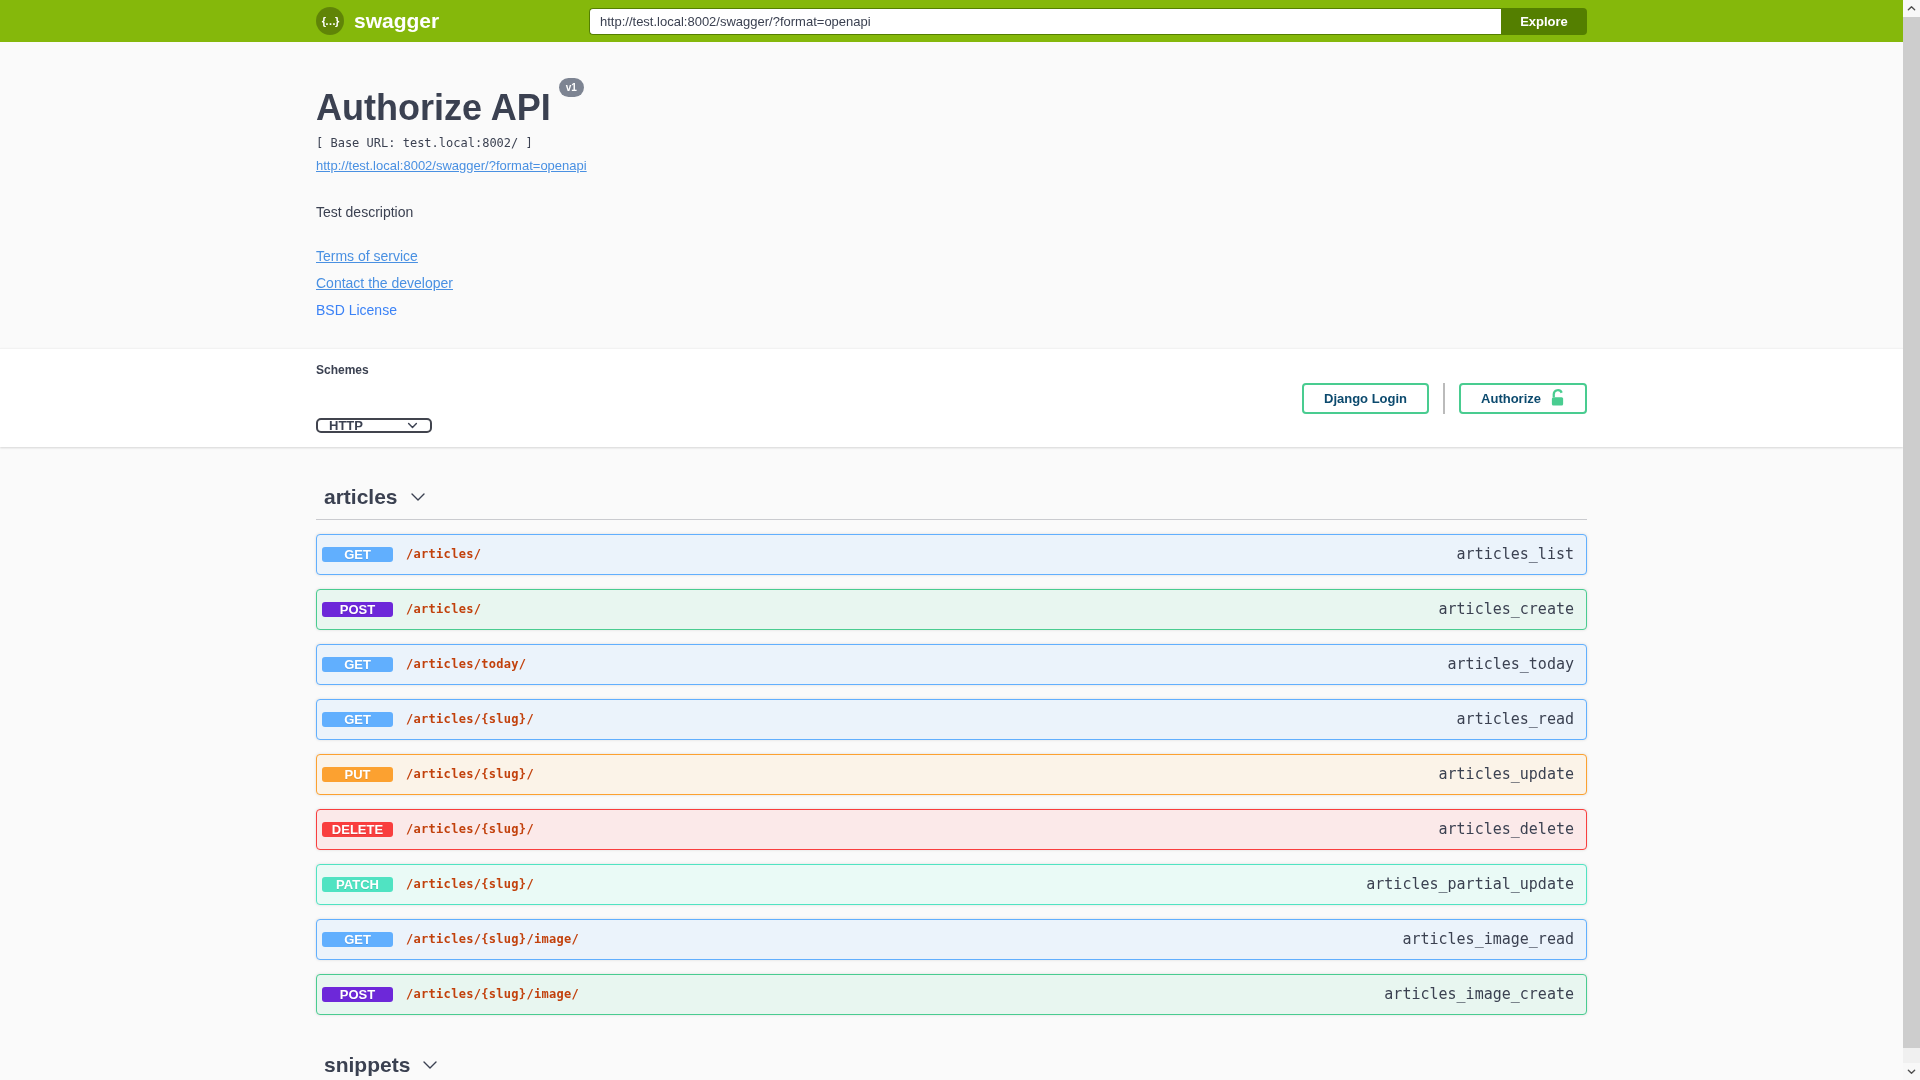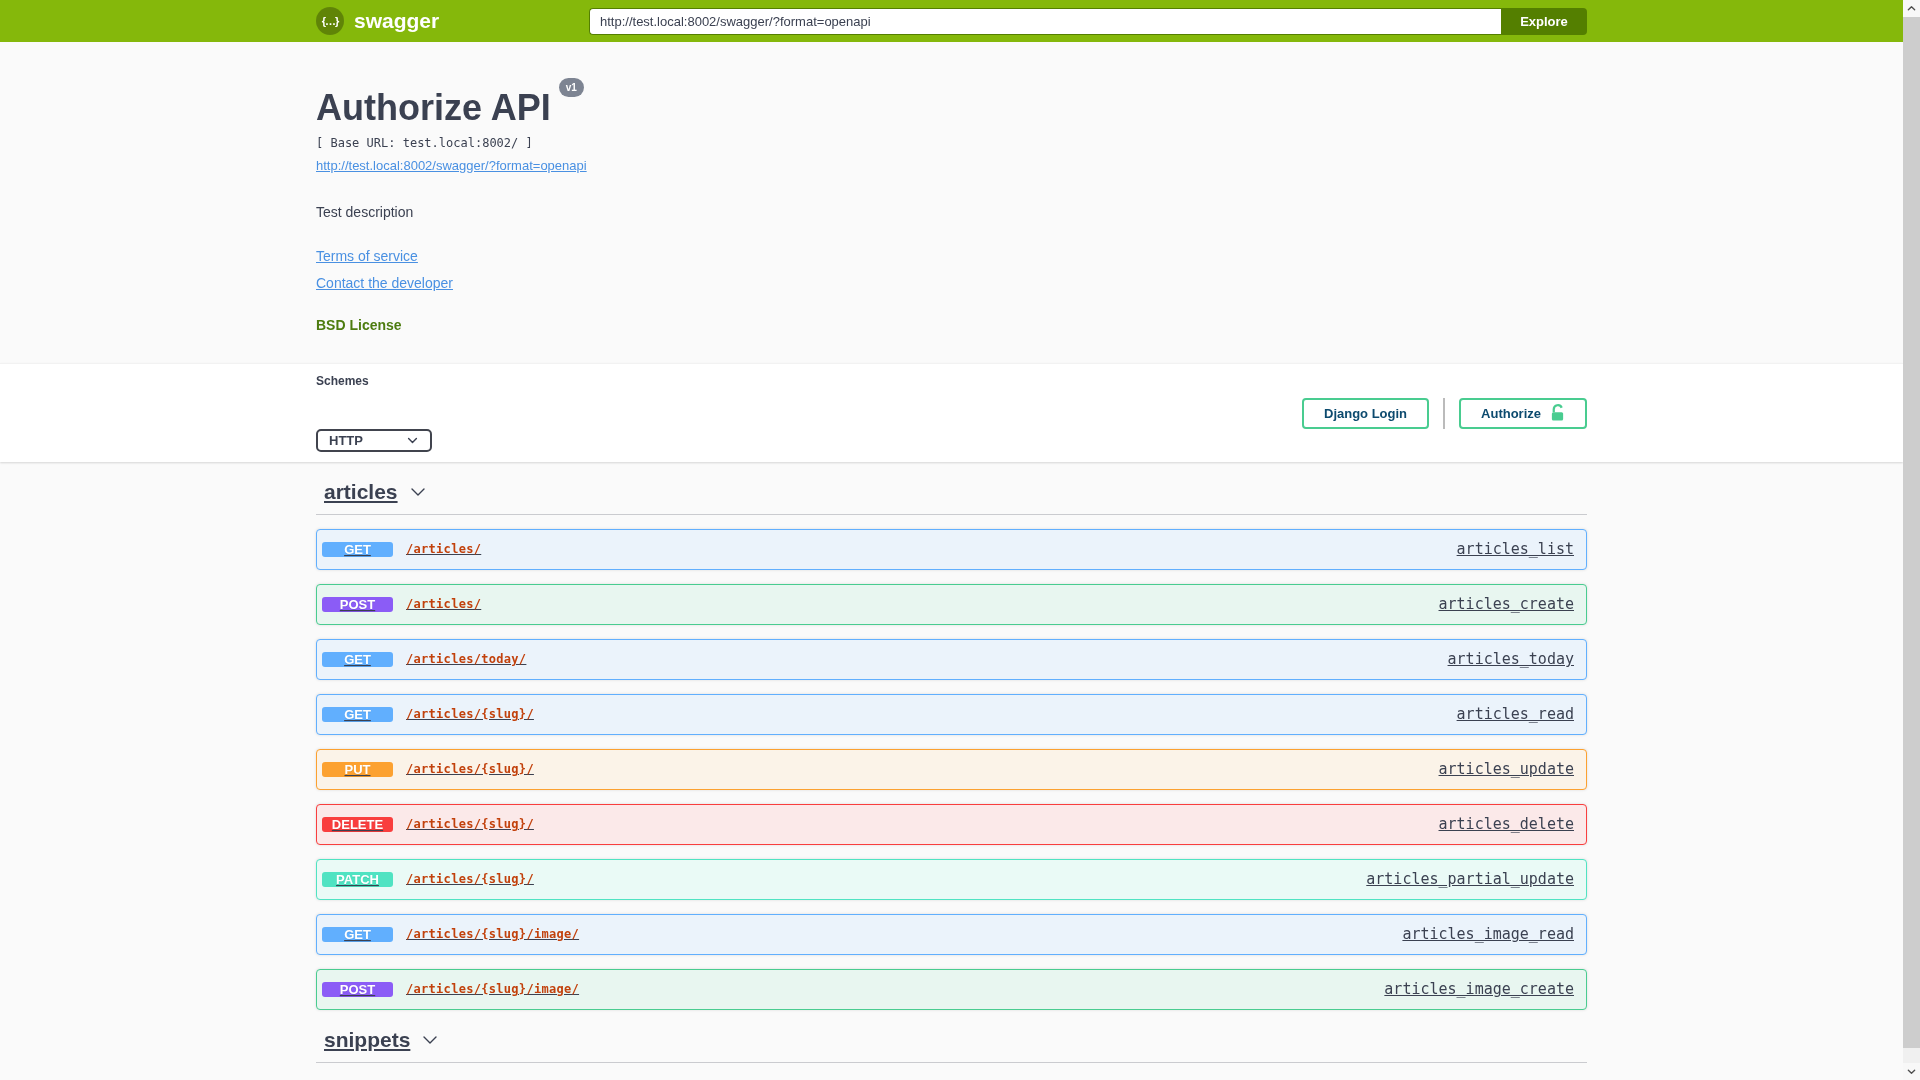--- a/index.html
+++ b/index.html
@@ -60,52 +60,52 @@
     display: inline-block; margin-top: 8px; font-size: 13px;
     color: #4990e2; text-decoration: underline; cursor: pointer;
   }
   .api-description { margin-top: 30px; font-size: 14px; color: #3b4151; }
   .info-link {
     display: block; width: max-content; font-size: 14px; color: #4990e2;
     text-decoration: underline; cursor: pointer;
   }
   .terms-link { margin-top: 28px; }
   .contact-link { margin-top: 11px; }
-  .license-label { margin-top: 26px; font-size: 14px; color: #4d7c0f; font-weight: bold; }
+  .license-label { margin-top: 11px; font-size: 14px; color: #3b82f6; }
 
   
   .scheme-band {
     background: #fff; height: 99px;
     box-shadow: 0 1px 2px 0 rgba(0,0,0,0.15);
     border-top: 1px solid rgba(0,0,0,0.05);
   }
   .scheme-inner {
     width: 1271px; margin: 0 auto; height: 99px;
     display: flex; align-items: center; justify-content: space-between;
   }
   .schemes-group { display: flex; flex-direction: column; }
   .schemes-label { font-size: 12px; font-weight: bold; color: #3b4151; margin-bottom: 5px; }
   .schemes-select {
-    width: 116px; height: 23px; border: 2px solid #41444e; border-radius: 5px;
+    width: 116px; height: 15px; border: 2px solid #41444e; border-radius: 5px;
     background: #fff; display: flex; align-items: center; justify-content: space-between;
     padding: 0 11px; cursor: pointer; margin-top: 36px;
   }
   .schemes-select-value { font-size: 13px; font-weight: bold; color: #3b4151; }
   .auth-group { display: flex; align-items: center; }
   .outline-btn {
     height: 31px; border: 2px solid #49cc90; border-radius: 4px; background: transparent;
     color: #0c4a6e; font-family: "Liberation Sans", sans-serif;
     font-size: 13px; font-weight: bold; padding: 0 20px; cursor: pointer;
     display: flex; align-items: center; gap: 9px;
   }
   .btn-divider { width: 2px; height: 31px; background: #bbbbbb; margin: 0 14px; }
 
   
   .operations { background: #fafafa; padding-bottom: 40px; }
-  .opblock-tag-section { margin-top: 18px; text-decoration: underline; }
+  .opblock-tag-section { margin-top: 38px; }
   .opblock-tag {
     display: flex; align-items: center; gap: 10px;
     padding: 0 8px 10px 8px;
     border-bottom: 1px solid rgba(59,65,81,0.25);
     cursor: pointer;
   }
   .opblock-tag h2 { font-size: 21px; font-weight: bold; color: #3b4151; }
 
   .opblock {
     height: 41px; margin-top: 14px; border-radius: 4px;
@@ -126,21 +126,21 @@
   .op-id {
     margin-left: auto; font-family: "DejaVu Sans Mono", monospace;
     font-size: 15px; color: #3b4151;
   }
   .m-get    { border-color: #61affe; background: #ebf3fb; }
   .m-post   { border-color: #49cc90; background: #e8f6f0; }
   .m-put    { border-color: #fca130; background: #fbf3e8; }
   .m-delete { border-color: #f93e3e; background: #fbe9e9; }
   .m-patch  { border-color: #50e3c2; background: #eafaf6; }
   .b-get    { background: #61affe; }
-  .b-post   { background: #8b5cf6; }
+  .b-post   { background: #6d28d9; }
   .b-put    { background: #fca130; }
   .b-delete { background: #f93e3e; }
   .b-patch  { background: #50e3c2; }
 
   
   .scrollbar {
     position: absolute; top: 0; right: 0; width: 17px; height: 1080px;
     background: #f0f0f0;
   }
   .scroll-arrow {

